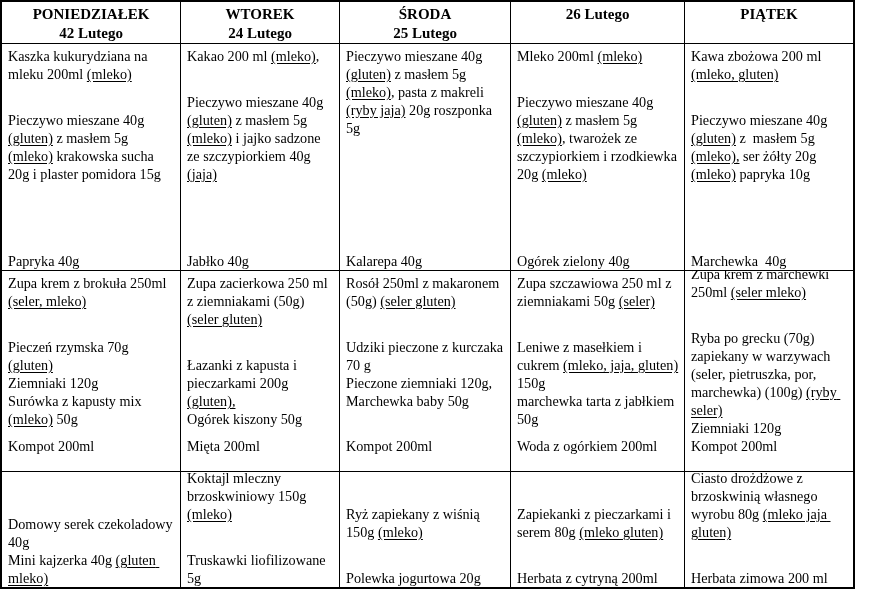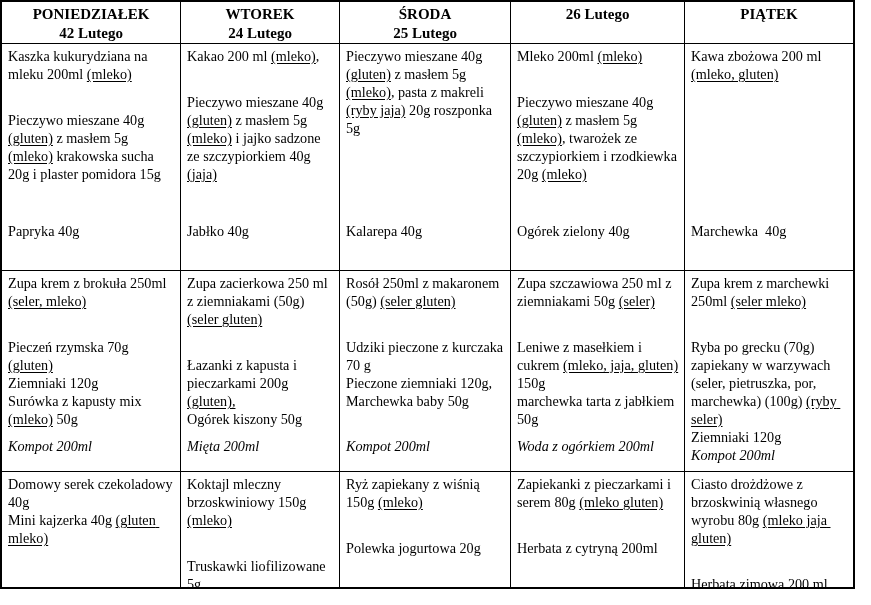--- a/index.html
+++ b/index.html
@@ -38,27 +38,28 @@
     font-size: 15px;
     line-height: 19px;
     padding-top: 3px;
   }
   .body {
     display: flex;
     flex-direction: column;
     font-size: 14.2px;
     line-height: 18px;
     padding: 3px 5px 0 6px;
+    justify-content: flex-end;
   }
   .block + .block { margin-top: 28px; }
   .line { white-space: pre-wrap; }
   .al { text-decoration: underline; text-underline-offset: 2px; }
   .cell-bottom { margin-top: auto; white-space: pre-wrap; }
-  .row-breakfast .cell-bottom { margin-bottom: 30px; }
-  .row-lunch .cell-bottom { margin-bottom: 16px; font-style: italic; }
+  .row-breakfast .cell-bottom { }
+  .row-lunch .cell-bottom { margin-bottom: 16px; }
 </style>
 </head>
 <body>
 
 <div class="page">
   <div class="menu-table">
 
     <div class="cell head">
       <div>PONIEDZIAŁEK</div>
       <div>42 Lutego</div>
@@ -108,20 +109,23 @@
         </div>
         <div class="block">
           <div class="line"><span>Pieczywo mieszane 40g </span><span class="al">(gluten)</span><span> z masłem 5g </span><span class="al">(mleko)</span><span>, twarożek ze szczypiorkiem i rzodkiewka 20g </span><span class="al">(mleko)</span></div>
         </div>
         <div class="cell-bottom">Ogórek zielony 40g</div>
       </div>
     <div class="cell body row-breakfast">
         <div class="block">
           <div class="line"><span>Kawa zbożowa 200 ml </span><span class="al">(mleko, gluten)</span></div>
         </div>
+        <div class="block">
+          <div class="line"><span>Pieczywo mieszane 40g </span><span class="al">(gluten)</span><span> z  masłem 5g </span><span class="al">(mleko),</span><span> ser żółty 20g </span><span class="al">(mleko)</span><span> papryka 10g</span></div>
+        </div>
         <div class="cell-bottom">Marchewka  40g</div>
       </div>
 
     <div class="cell body row-lunch">
         <div class="block">
           <div class="line"><span>Zupa krem z brokuła 250ml </span><span class="al">(seler, mleko)</span></div>
         </div>
         <div class="block">
           <div class="line"><span>Pieczeń rzymska 70g </span><span class="al">(gluten)</span></div>
           <div class="line"><span>Ziemniaki 120g</span></div>

